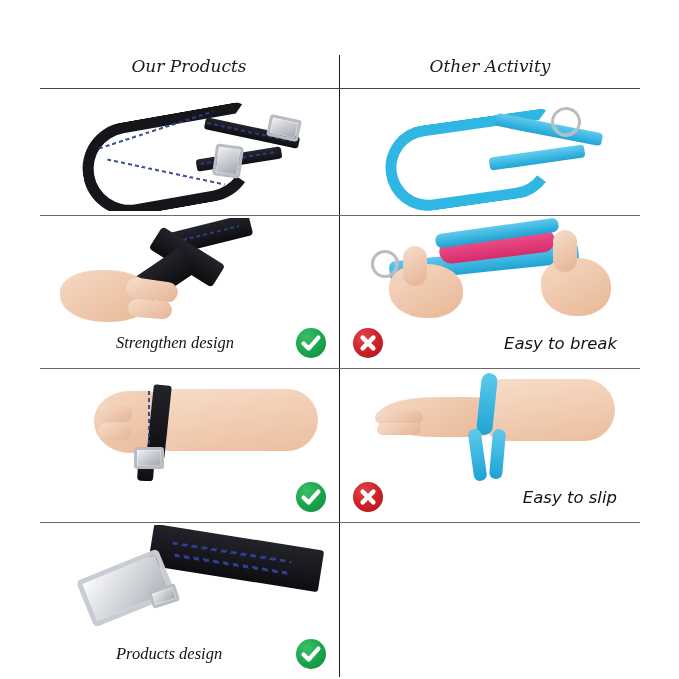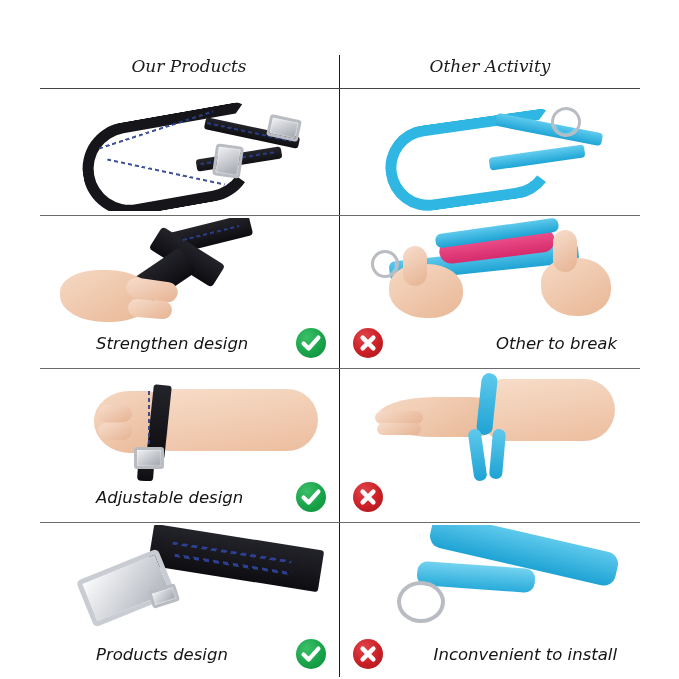--- a/index.html
+++ b/index.html
@@ -139,21 +139,21 @@
   }
   .cell.left  .caption-bar { justify-content: flex-start; padding-left: 16px; }
   .cell.right .caption-bar { justify-content: flex-end;  padding-right: 14px; }
   .caption {
     font-family: "DejaVu Sans", sans-serif;
     font-style: italic;
     font-size: 16.5px;
     color: #141414;
     white-space: nowrap;
   }
-  .cell.left .caption  { margin-left: 40px; }
+  .cell.left .caption  { margin-left: 60px; font-family: Liberation Serif, serif; }
   .cell.right .caption { margin-right: 22px; }
 
   
   .badge {
     position: absolute;
     bottom: 10px;
     width: 30px;
     height: 30px;
     border-radius: 50%;
   }
@@ -348,21 +348,21 @@
             <div class="pink-inner" style="left:84px;top:16px;width:116px;height:24px;transform:rotate(-7deg);"></div>
             <div class="blue-band" style="left:80px;top:8px;width:124px;height:14px;transform:rotate(-8deg);"></div>
             <div class="ring-metal" style="left:16px;top:32px;width:22px;height:22px;border-radius:50%;background:transparent;"></div>
             <div class="hand" style="left:34px;top:46px;width:74px;height:54px;"></div>
             <div class="finger" style="left:48px;top:28px;width:24px;height:40px;border-radius:12px;"></div>
             <div class="hand" style="left:186px;top:40px;width:70px;height:58px;"></div>
             <div class="finger" style="left:198px;top:12px;width:24px;height:42px;border-radius:12px;"></div>
           </div>
         </div>
         <div class="caption-bar">
-          <span class="caption">Other to break</span>
+          <span class="caption">Easy to break</span>
         </div>
         <div class="badge no">
           <svg viewBox="0 0 30 30">
               <path d="M9.6 9.6 L20.4 20.4 M20.4 9.6 L9.6 20.4" stroke="#ffffff" stroke-width="4.4" stroke-linecap="round"></path>
             </svg>
         </div>
       </div>
     </div>
 
     <div class="row row3">
@@ -372,41 +372,41 @@
             <div class="arm" style="left:96px;top:18px;width:168px;height:62px;"></div>
             <div class="hand" style="left:40px;top:20px;width:74px;height:62px;border-radius:48% 30% 34% 50%;"></div>
             <div class="finger" style="left:44px;top:34px;width:34px;height:17px;"></div>
             <div class="finger" style="left:44px;top:52px;width:34px;height:17px;"></div>
             <div class="blk-band" style="left:96px;top:14px;width:18px;height:74px;border-radius:3px;transform:rotate(6deg);"></div>
             <div class="stitch" style="left:96px;top:20px;width:62px;transform:rotate(90deg);transform-origin:left top;"></div>
             <div class="blk-band" style="left:84px;top:80px;width:16px;height:30px;transform:rotate(4deg);"></div>
             <div class="ring-metal" style="left:80px;top:76px;width:24px;height:16px;border-radius:3px;"></div>
           </div>
         </div>
-        <div class="caption-bar">
-          <span class="caption">Adjustable design</span>
-        </div>
         <div class="badge ok">
           <svg viewBox="0 0 30 30">
               <path d="M7.5 15.6 L12.6 20.6 L22.4 9.6" stroke="#ffffff" stroke-width="4.2" fill="none" stroke-linecap="round" stroke-linejoin="round"></path>
             </svg>
         </div>
       </div>
       <div class="cell right">
         <div class="photo">
           <div class="scene">
             <div class="arm" style="left:130px;top:8px;width:130px;height:62px;"></div>
             <div class="hand" style="left:22px;top:26px;width:116px;height:40px;border-radius:50% 20% 20% 50%;"></div>
             <div class="finger" style="left:20px;top:40px;width:48px;height:13px;"></div>
             <div class="finger" style="left:22px;top:52px;width:44px;height:12px;"></div>
             <div class="blue-band" style="left:124px;top:2px;width:16px;height:62px;border-radius:8px;transform:rotate(6deg);"></div>
             <div class="blue-band" style="left:116px;top:58px;width:13px;height:52px;transform:rotate(-8deg);"></div>
             <div class="blue-band" style="left:136px;top:58px;width:13px;height:50px;transform:rotate(5deg);"></div>
           </div>
         </div>
+        <div class="caption-bar">
+          <span class="caption">Easy to slip</span>
+        </div>
         <div class="badge no">
           <svg viewBox="0 0 30 30">
               <path d="M9.6 9.6 L20.4 20.4 M20.4 9.6 L9.6 20.4" stroke="#ffffff" stroke-width="4.4" stroke-linecap="round"></path>
             </svg>
         </div>
       </div>
     </div>
 
     <div class="row row4">
       <div class="cell left">
@@ -421,33 +421,16 @@
         </div>
         <div class="caption-bar">
           <span class="caption">Products design</span>
         </div>
         <div class="badge ok">
           <svg viewBox="0 0 30 30">
               <path d="M7.5 15.6 L12.6 20.6 L22.4 9.6" stroke="#ffffff" stroke-width="4.2" fill="none" stroke-linecap="round" stroke-linejoin="round"></path>
             </svg>
         </div>
       </div>
-      <div class="cell right">
-        <div class="photo">
-          <div class="scene">
-            <div class="blue-band" style="left:74px;top:8px;width:190px;height:34px;transform:rotate(13deg);border-radius:12px;"></div>
-            <div class="blue-band" style="left:62px;top:40px;width:118px;height:24px;transform:rotate(4deg);border-radius:10px;background:linear-gradient(180deg,#74d2f0,#28abda);"></div>
-            <div class="ring-metal" style="left:42px;top:56px;width:40px;height:34px;border-radius:50%;background:transparent;border-width:4px;"></div>
-          </div>
-        </div>
-        <div class="caption-bar">
-          <span class="caption">Inconvenient to install</span>
-        </div>
-        <div class="badge no">
-          <svg viewBox="0 0 30 30">
-              <path d="M9.6 9.6 L20.4 20.4 M20.4 9.6 L9.6 20.4" stroke="#ffffff" stroke-width="4.4" stroke-linecap="round"></path>
-            </svg>
-        </div>
-      </div>
     </div>
 
   </div>
 </div>
 
 </body></html>

